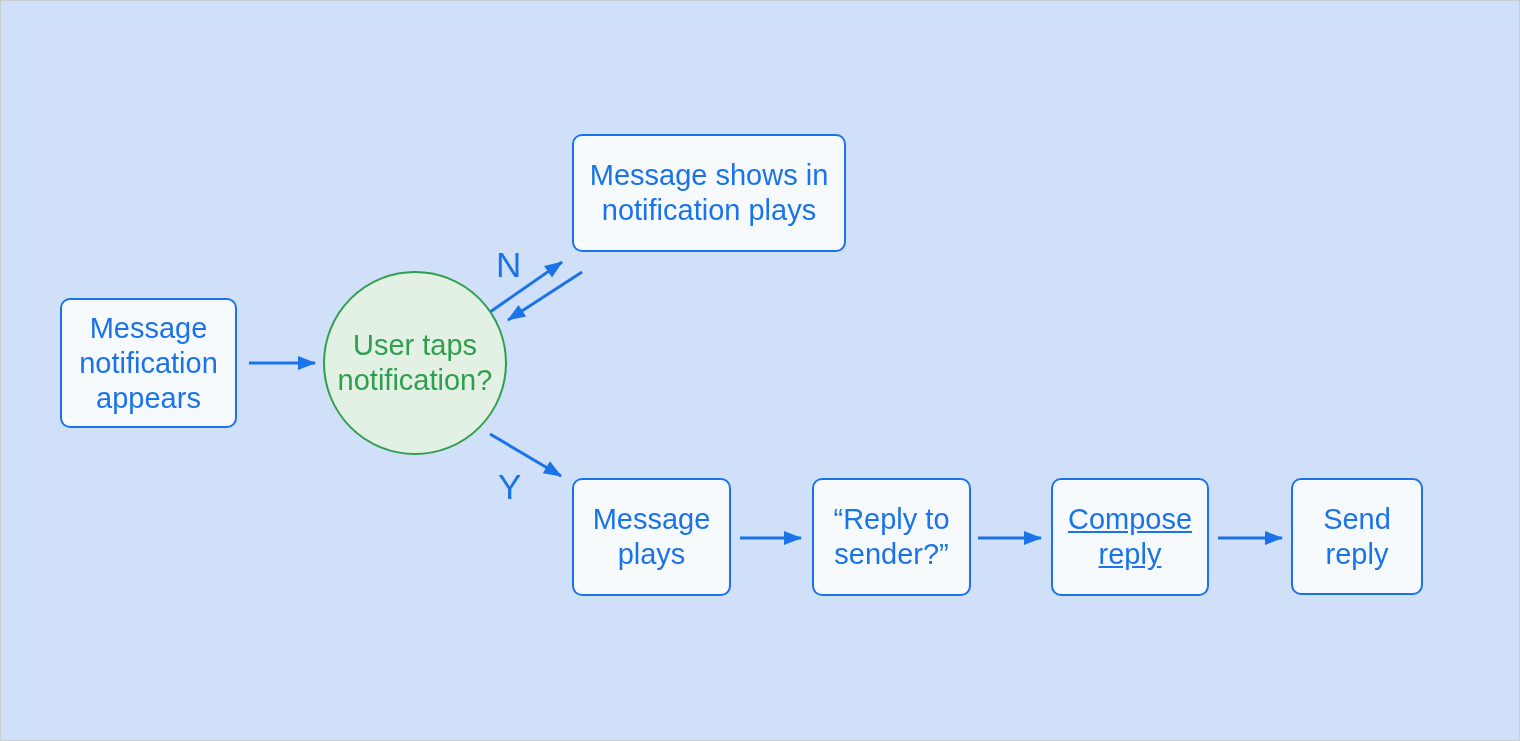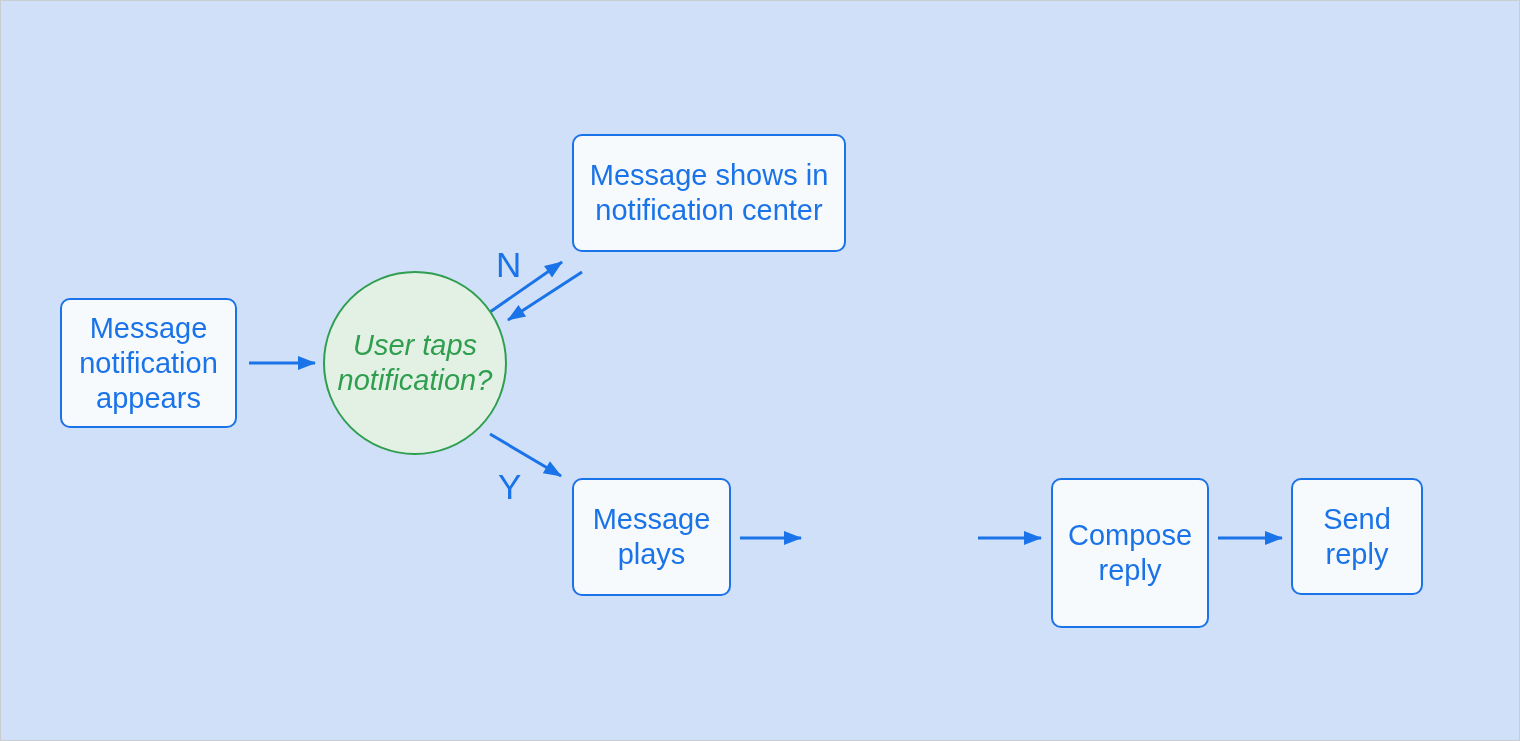--- a/index.html
+++ b/index.html
@@ -54,24 +54,24 @@
     color: var(--green);
   }
   .edge-label {
     position: absolute;
     color: var(--blue);
     font-size: 35px;
     line-height: 35px;
   }
   #node-start          { left: 59px;   top: 297px; width: 177px; height: 130px; }
   #node-notif-center   { left: 571px;  top: 133px; width: 274px; height: 118px; }
-  #node-decision       { left: 322px;  top: 270px; width: 184px; height: 184px; font-style: italic; }
+  #node-decision       { left: 322px;  top: 270px; width: 184px; height: 184px; }
   #node-message-plays  { left: 571px;  top: 477px; width: 159px; height: 118px; }
   #node-reply-sender   { left: 811px;  top: 477px; width: 159px; height: 118px; }
-  #node-compose-reply  { left: 1050px; top: 477px; width: 158px; height: 150px; }
+  #node-compose-reply  { left: 1050px; top: 477px; width: 158px; height: 118px; text-decoration: underline; }
   #node-send-reply     { left: 1290px; top: 477px; width: 132px; height: 117px; }
   #label-no  { left: 495px; top: 246px; }
   #label-yes { left: 497px; top: 468px; }
 </style>
 </head>
 <body>
 
 <div class="canvas">
 
   <svg class="connectors" viewBox="0 0 1520 741" xmlns="http://www.w3.org/2000/svg">
@@ -87,28 +87,30 @@
     <line x1="739" y1="537" x2="800" y2="537" marker-end="url(#ah)"></line>
     <line x1="977" y1="537" x2="1040" y2="537" marker-end="url(#ah)"></line>
     <line x1="1217" y1="537" x2="1281" y2="537" marker-end="url(#ah)"></line>
   </svg>
 
   <div class="node box" id="node-start">Message
 notification
 appears</div>
 
   <div class="node box" id="node-notif-center">Message shows in
-notification center</div>
+notification plays</div>
 
   <div class="node circle" id="node-decision">User taps
 notification?</div>
 
   <div class="node box" id="node-message-plays">Message
 plays</div>
 
+  <div class="node box" id="node-reply-sender">“Reply to
+sender?”</div>
 
   <div class="node box" id="node-compose-reply">Compose
 reply</div>
 
   <div class="node box" id="node-send-reply">Send
 reply</div>
 
   <div class="edge-label" id="label-no">N</div>
 
   <div class="edge-label" id="label-yes">Y</div>

